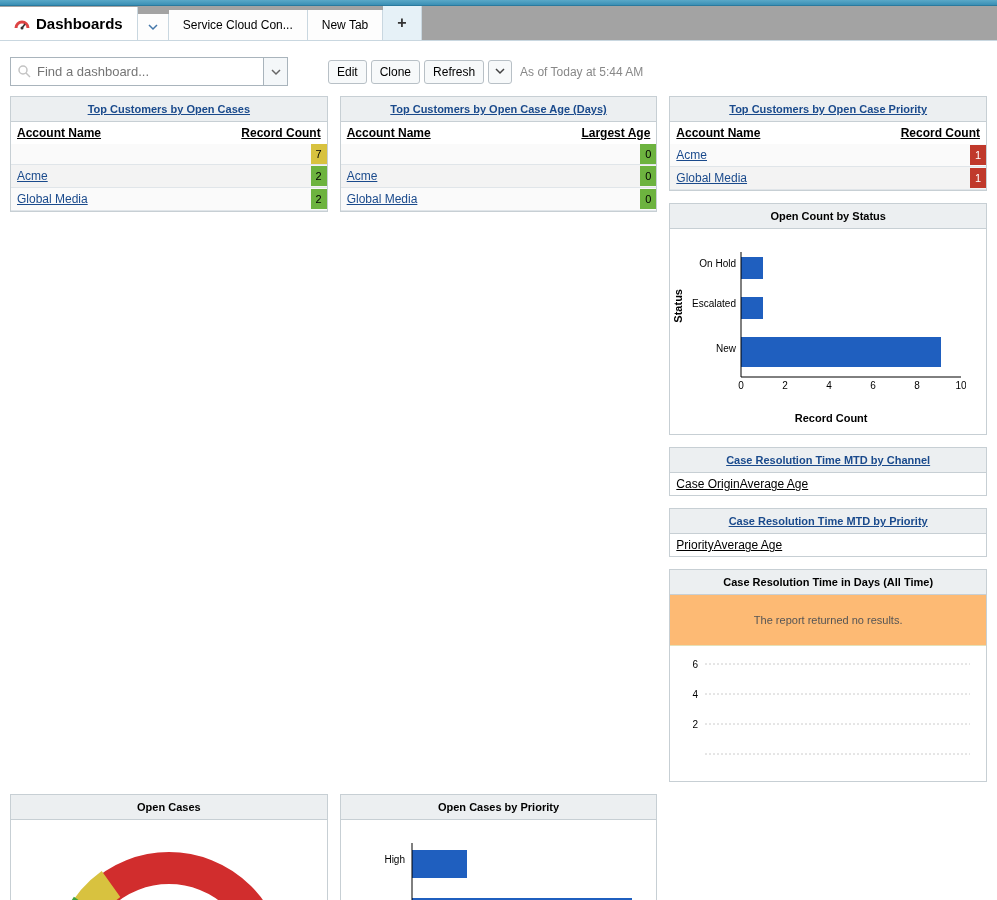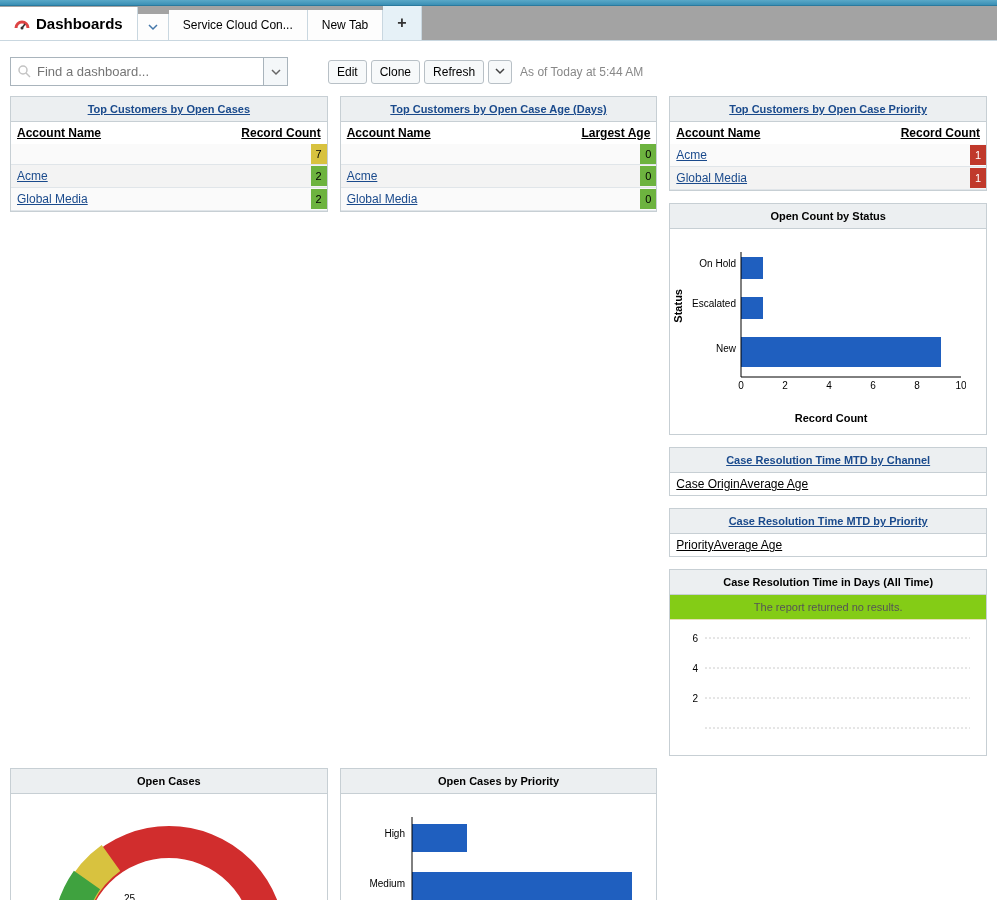--- a/index.html
+++ b/index.html
@@ -35,21 +35,21 @@
   .cell-right { width: 16px; text-align: center; font-size: 11px; color: #000; padding: 4px 3px; }
   .bg-yellow { background: #d8c23f; }
   .bg-green { background: #6db33f; }
   .bg-red { background: #c0392b; color: #fff; }
   .chart-body { padding: 8px 10px 4px; }
   .tick { font-size: 10px; fill: #000; }
   .bar { fill: #1f5fbf; }
   .chart-caption { text-align: center; font-size: 11px; font-weight: bold; padding: 2px 0 6px; }
   .y-axis-title { writing-mode: vertical-rl; transform: rotate(180deg); font-size: 11px; font-weight: bold; position: absolute; left: 2px; top: 50%; transform-origin: center; }
   .barchart-wrap { position: relative; padding-left: 16px; }
-  .no-results { background: #84cc16; text-align: center; padding: 6px; font-size: 11px; color: #555; border-bottom: 1px solid #e6e0b6; }
+  .no-results { background: #fdba74; text-align: center; padding: 19px; font-size: 11px; color: #555; border-bottom: 1px solid #e6e0b6; }
   .section-head-row { display: flex; justify-content: flex-start; padding: 4px 6px; font-weight: normal; text-decoration: underline; }
   .panel-stack { display: flex; flex-direction: column; gap: 12px; }
 </style>
 </head>
 <body>
 
 <div class="topbar"></div>
 
 <div class="nav-header">
   <div class="nav-tab primary">

